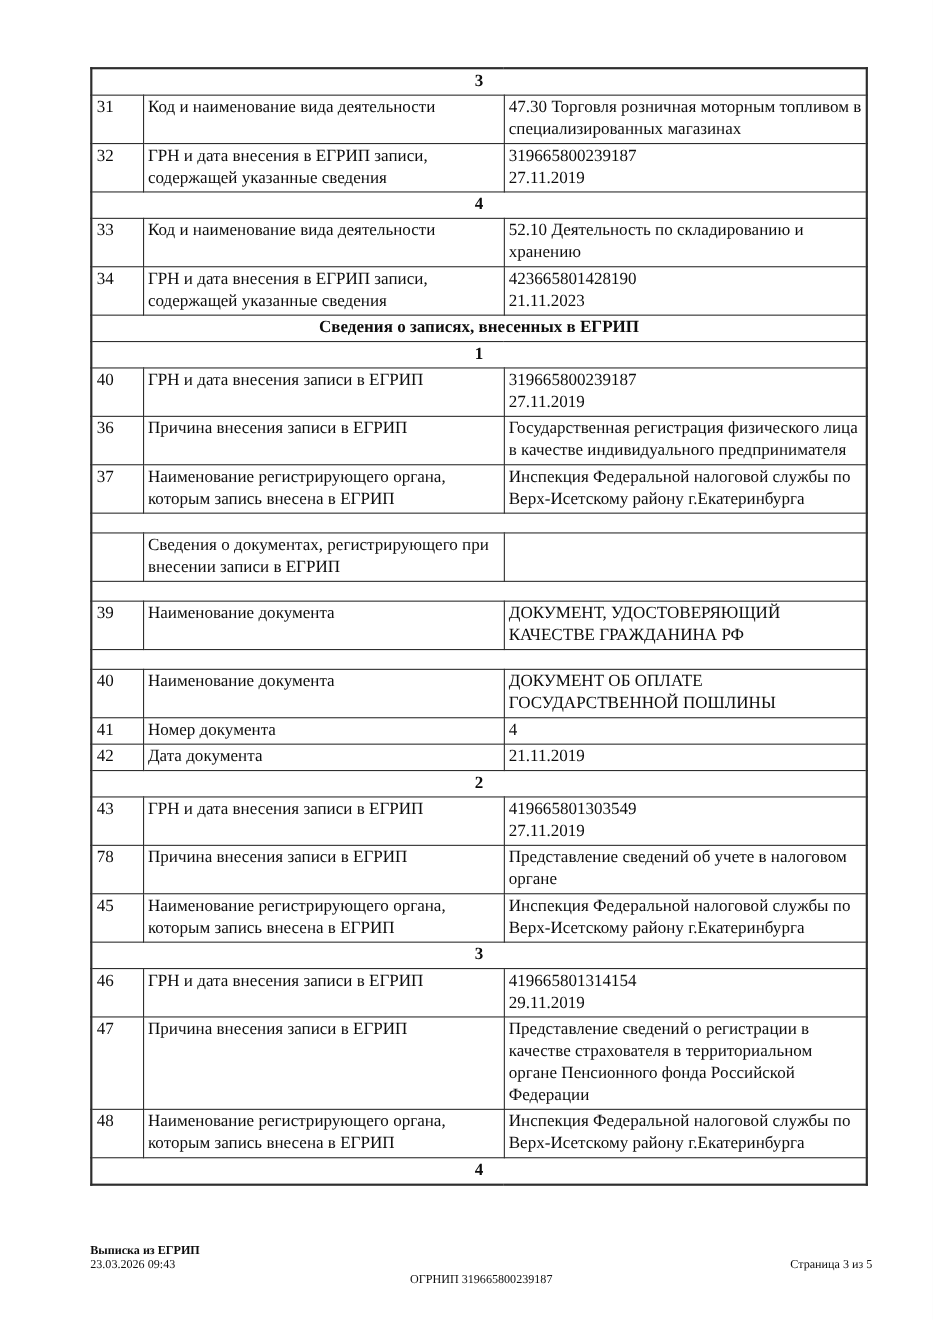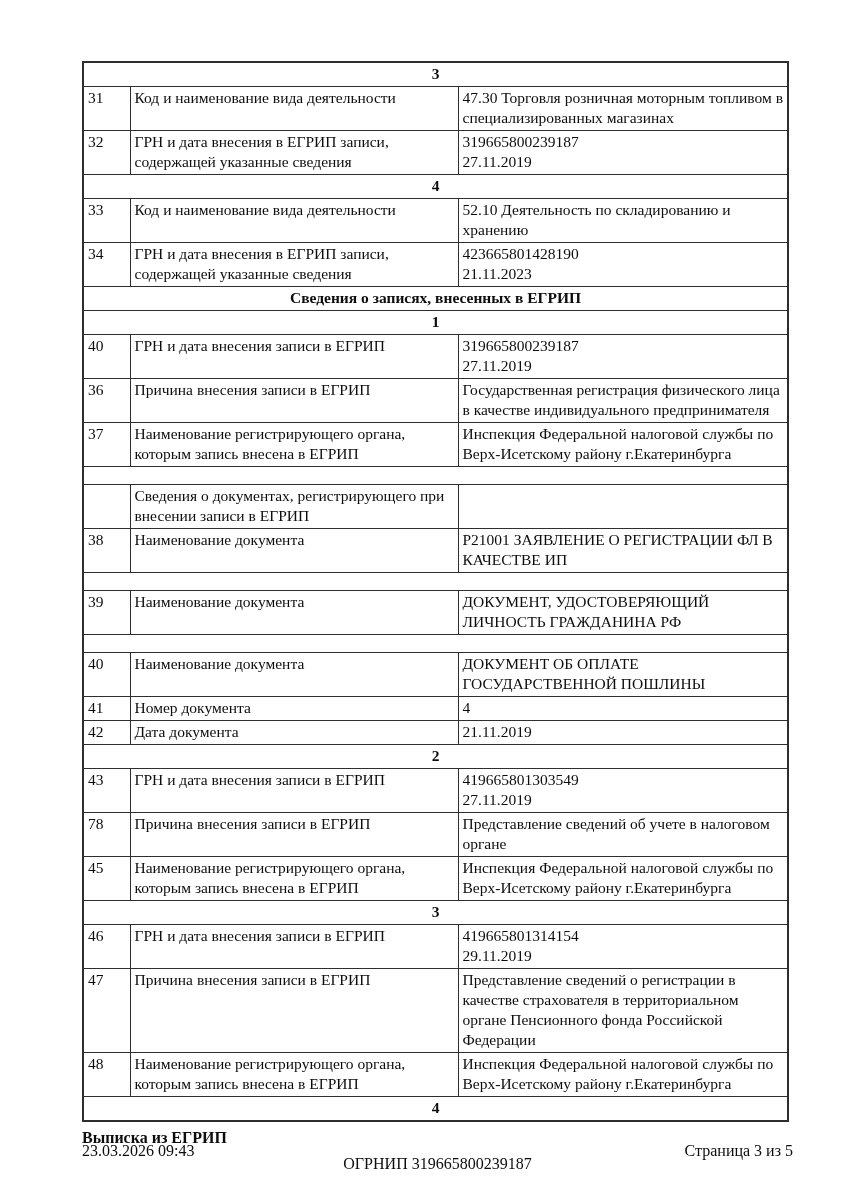--- a/index.html
+++ b/index.html
@@ -28,21 +28,21 @@
     overflow:hidden;
   }
   td.num-cell { text-align:left; padding-left:1px; padding-right:1px; }
   td.group-cell, td.section-cell {
     text-align:center; font-weight:bold;
   }
   td.spacer-cell { height:18px; padding:0; }
   td.value-cell { white-space:pre-line; }
   .footer {
     position:absolute; left:82px; top:1131px; width:711px; height:32px;
-    font-size:16px; line-height:13px;
+    font-size:11px; line-height:13px;
   }
   .footer-left { position:absolute; left:0; top:0; }
   .footer-title { font-weight:bold; }
   .footer-center {
     position:absolute; left:0; right:0; top:26px; text-align:center;
   }
   .footer-right { position:absolute; right:0; top:13px;text-align:center; }
 </style>
 </head>
 <body>
@@ -108,31 +108,26 @@
         </tr>
         <tr>
           <td colspan="3" class="spacer-cell"></td>
         </tr>
         <tr>
           <td class="num-cell"></td>
           <td class="label-cell">Сведения о документах, регистрирующего при внесении записи в ЕГРИП</td>
           <td class="value-cell"></td>
         </tr>
         <tr>
-          <td class="num-cell">38</td>
-          <td class="label-cell">Наименование документа</td>
-          <td class="value-cell">Р21001 ЗАЯВЛЕНИЕ О РЕГИСТРАЦИИ ФЛ В КАЧЕСТВЕ ИП</td>
-        </tr>
-        <tr>
           <td colspan="3" class="spacer-cell"></td>
         </tr>
         <tr>
           <td class="num-cell">39</td>
           <td class="label-cell">Наименование документа</td>
-          <td class="value-cell">ДОКУМЕНТ, УДОСТОВЕРЯЮЩИЙ ЛИЧНОСТЬ ГРАЖДАНИНА РФ</td>
+          <td class="value-cell">ДОКУМЕНТ, УДОСТОВЕРЯЮЩИЙ КАЧЕСТВЕ ГРАЖДАНИНА РФ</td>
         </tr>
         <tr>
           <td colspan="3" class="spacer-cell"></td>
         </tr>
         <tr>
           <td class="num-cell">40</td>
           <td class="label-cell">Наименование документа</td>
           <td class="value-cell">ДОКУМЕНТ ОБ ОПЛАТЕ ГОСУДАРСТВЕННОЙ ПОШЛИНЫ</td>
         </tr>
         <tr>

